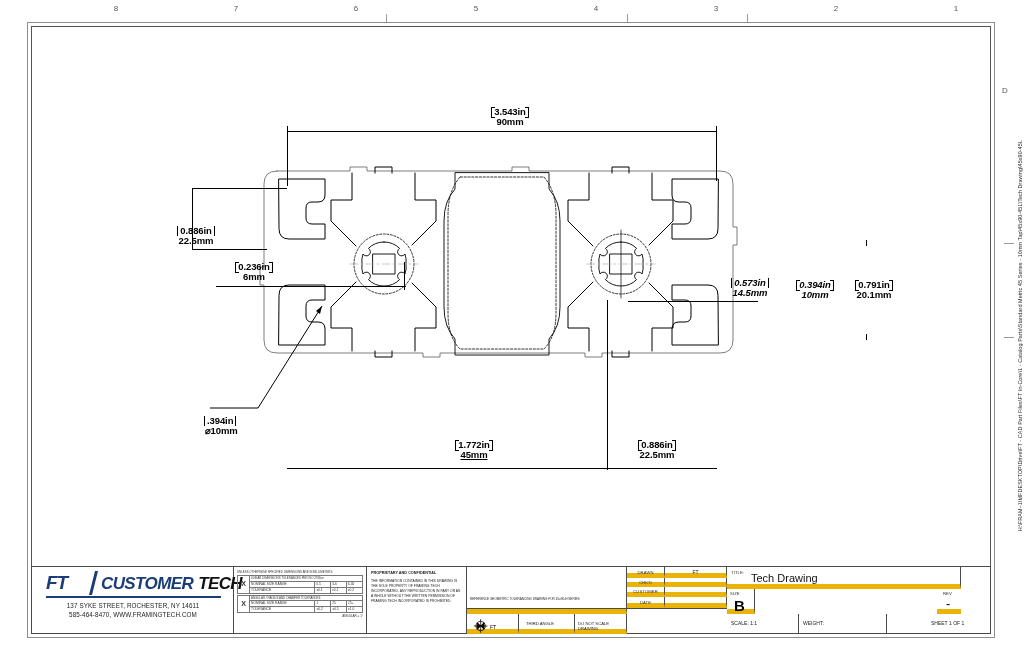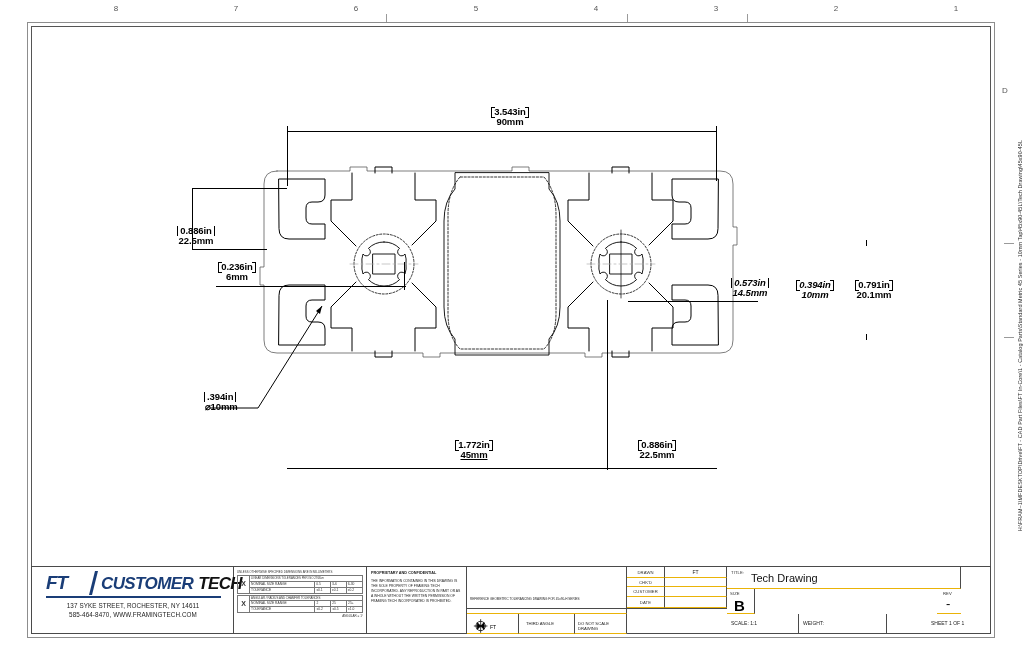--- a/index.html
+++ b/index.html
@@ -59,21 +59,21 @@
   .lnh{height:1px;}
   .lnv{width:1px;}
 
   
   .tb{
     position:absolute;left:31px;top:566px;width:960px;height:68px;
     border:1px solid #4a4a4a;box-sizing:border-box;background:#fff;
   }
   .tb .cell{position:absolute;box-sizing:border-box;}
   .tb .bt{border-top:1px solid #4a4a4a;}
-  .tb .bb{border-bottom:1px solid #eab308;}
+  .tb .bb{border-bottom:5px solid #eab308;}
   .tb .br{border-right:1px solid #4a4a4a;}
   .lbl{font-size:4.2px;color:#333;letter-spacing:.1px;}
   .lbl5{font-size:5px;color:#222;}
   .val{font-size:10.5px;color:#111;}
 
   
   .logo{position:absolute;left:14px;top:4px;width:175px;height:26px;}
   .logo .ft{
     position:absolute;left:0;top:1px;width:52px;height:22px;
     font-size:19px;font-weight:bold;font-style:italic;color:#1a3d77;
@@ -327,21 +327,21 @@
   <div class="ln lnv" style="left:192px;top:188px;height:61px;"></div>
   <div class="ln lnh" style="left:192px;top:188px;width:95px;"></div>
   <div class="ln lnh" style="left:192px;top:249px;width:75px;"></div>
   <div class="dim" style="left:165px;top:226px;width:62px;">
     <div class="inch"><span class="brk2">0.886in</span></div>
     <div class="mm">22.5mm</div>
   </div>
 
   <div class="ln lnh" style="left:216px;top:286px;width:190px;"></div>
   <div class="ln lnv" style="left:404px;top:262px;height:28px;"></div>
-  <div class="dim" style="left:206px;top:262px;width:62px;">
+  <div class="dim" style="left:223px;top:262px;width:62px;">
     <div class="inch"><span class="brk">0.236in</span></div>
     <div class="mm">6mm</div>
   </div>
 
   <div class="ln lnh" style="left:628px;top:301px;width:130px;"></div>
   <div class="dim" style="left:718px;top:278px;width:64px;font-style:italic;">
     <div class="inch"><span class="brk2">0.573in</span></div>
     <div class="mm">14.5mm</div>
   </div>
 
@@ -366,21 +366,21 @@
   <div class="dim" style="left:615px;top:440px;width:84px;">
     <div class="inch"><span class="brk">0.886in</span></div>
     <div class="mm">22.5mm</div>
   </div>
 
   <svg style="position:absolute;left:200px;top:290px;width:200px;height:130px;">
     <line x1="58" y1="118" x2="122" y2="16" stroke="#000" stroke-width="1"></line>
     <polygon points="122,16 116,21 120,24" fill="#000"></polygon>
     <line x1="10" y1="118" x2="58" y2="118" stroke="#000" stroke-width="1"></line>
   </svg>
-  <div class="dim" style="left:204px;top:392px;width:70px;text-align:left;">
+  <div class="dim" style="left:204px;top:416px;width:70px;text-align:left;">
     <div class="inch"><span class="brk2">.394in</span></div>
     <div class="mm" style="text-align:left;padding-left:1px;">⌀10mm</div>
   </div>
 
   <div class="tb">
 
     <div class="cell br" style="left:0;top:0;width:202px;height:67px;">
       <div class="logo">
         <div class="ft">FT</div>
         <div class="slash"></div>

